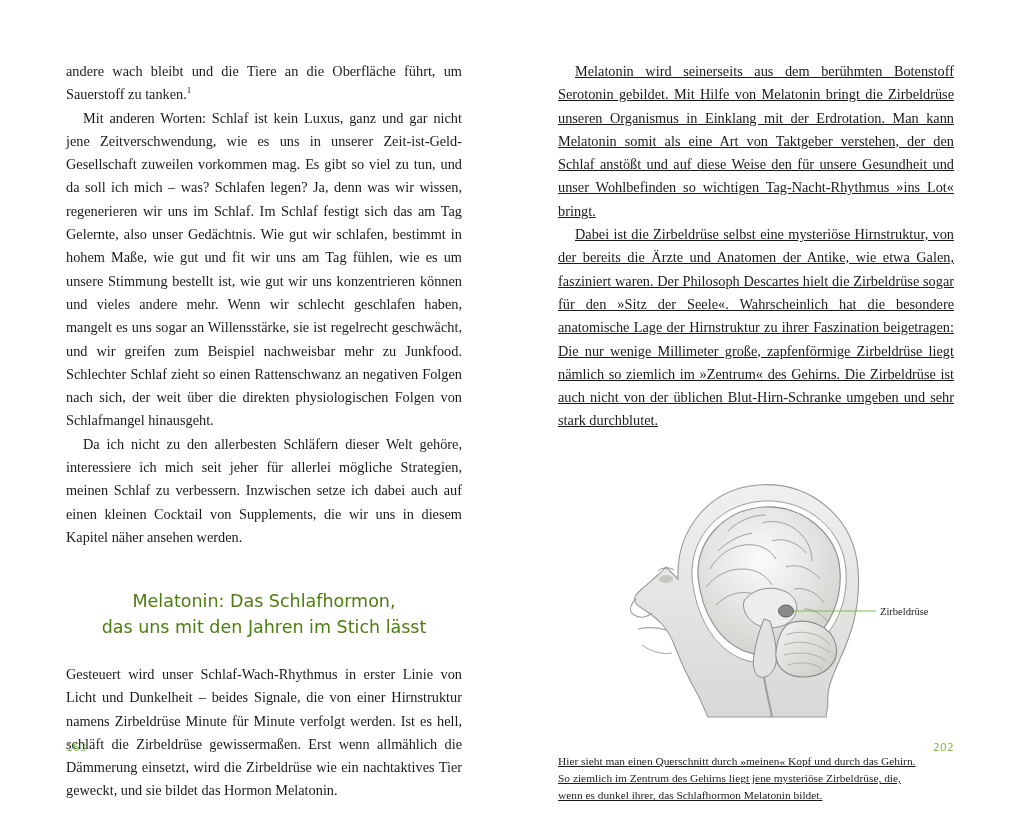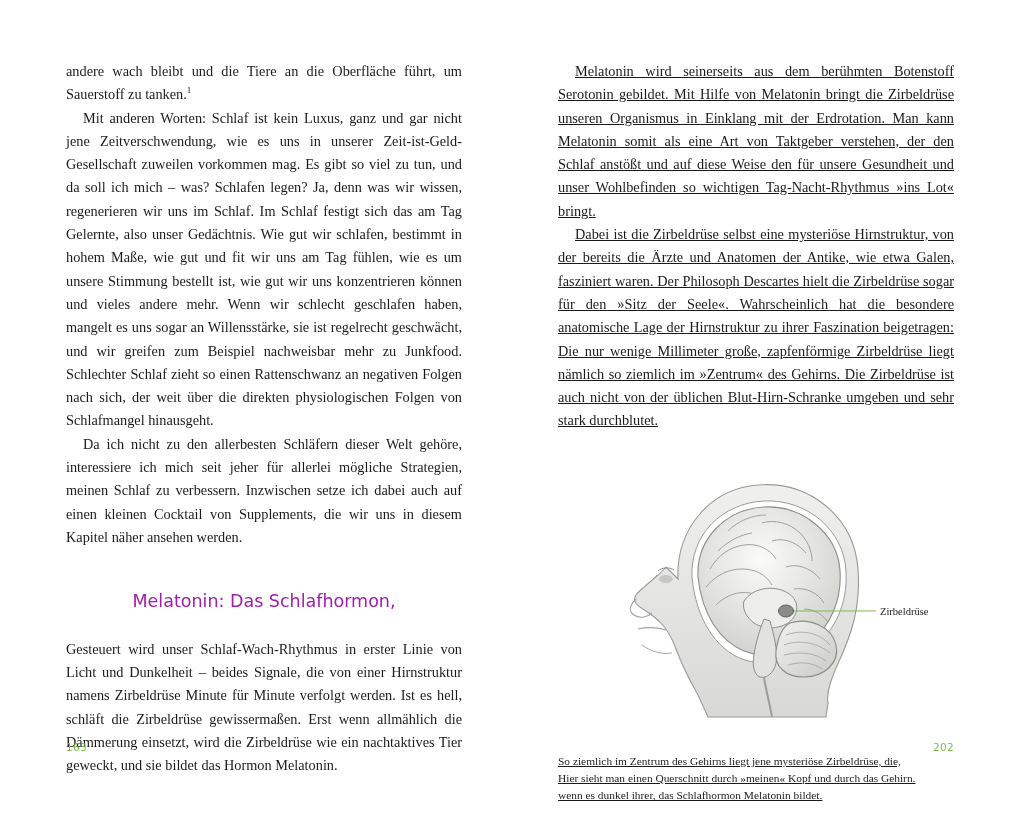--- a/index.html
+++ b/index.html
@@ -49,21 +49,21 @@
   p.body + p.body {
     text-indent: 17px;
   }
   sup {
     font-size: 9px;
     vertical-align: super;
     line-height: 0;
   }
   h2.section-title {
     font-family: "DejaVu Sans", sans-serif;
-    color: #a21caf;
+    color: #4d7c0f;
     font-size: 17.5px;
     font-weight: 400;
     line-height: 1.45;
     text-align: center;
     margin: 0;
     padding: 0;
   }
   .title-block {
     margin-top: 40px;
     margin-bottom: 23px;
@@ -109,20 +109,21 @@
   <div class="page page-left">
 
     <p class="body"><span>andere wach bleibt und die Tiere an die Oberfläche führt, um Sauerstoff zu tanken.</span><sup>1</sup></p>
 
     <p class="body"><span>Mit anderen Worten: Schlaf ist kein Luxus, ganz und gar nicht jene Zeitverschwendung, wie es uns in unserer Zeit-ist-Geld-Gesellschaft zuweilen vorkommen mag. Es gibt so viel zu tun, und da soll ich mich – was? Schlafen legen? Ja, denn was wir wissen, regenerieren wir uns im Schlaf. Im Schlaf festigt sich das am Tag Gelernte, also unser Gedächtnis. Wie gut wir schlafen, bestimmt in hohem Maße, wie gut und fit wir uns am Tag fühlen, wie es um unsere Stimmung bestellt ist, wie gut wir uns konzentrieren können und vieles andere mehr. Wenn wir schlecht geschlafen haben, mangelt es uns sogar an Willensstärke, sie ist regelrecht geschwächt, und wir greifen zum Beispiel nachweisbar mehr zu Junkfood. Schlechter Schlaf zieht so einen Rattenschwanz an negativen Folgen nach sich, der weit über die direkten physiologischen Folgen von Schlafmangel hinausgeht.</span></p>
 
     <p class="body"><span>Da ich nicht zu den allerbesten Schläfern dieser Welt gehöre, interessiere ich mich seit jeher für allerlei mögliche Strategien, meinen Schlaf zu verbessern. Inzwischen setze ich dabei auch auf einen kleinen Cocktail von Supplements, die wir uns in diesem Kapitel näher ansehen werden.</span></p>
 
     <div class="title-block">
       <h2 class="section-title">Melatonin: Das Schlafhormon,</h2>
+      <h2 class="section-title">das uns mit den Jahren im Stich lässt</h2>
     </div>
 
     <p class="body">Gesteuert wird unser Schlaf-Wach-Rhythmus in erster Linie von Licht und Dunkelheit – beides Signale, die von einer Hirnstruktur namens Zirbeldrüse Minute für Minute verfolgt werden. Ist es hell, schläft die Zirbeldrüse gewissermaßen. Erst wenn allmählich die Dämmerung einsetzt, wird die Zirbeldrüse wie ein nachtaktives Tier geweckt, und sie bildet das Hormon Melatonin.</p>
 
     <div class="folio folio-left">163</div>
   </div>
 
   <div class="page page-right">
 
     <p class="body" style="text-indent:17px">Melatonin wird seinerseits aus dem berühmten Botenstoff Serotonin gebildet. Mit Hilfe von Melatonin bringt die Zirbeldrüse unseren Organismus in Einklang mit der Erdrotation. Man kann Melatonin somit als eine Art von Taktgeber verstehen, der den Schlaf anstößt und auf diese Weise den für unsere Gesundheit und unser Wohlbefinden so wichtigen Tag-Nacht-Rhythmus »ins Lot« bringt.</p>
@@ -197,20 +198,20 @@
         </g>
 
         <path d="M206,218 C208,232 212,246 214,258" fill="none" stroke="#9d9d9b" stroke-width="2"></path>
 
         <line x1="236" y1="152" x2="318" y2="152" stroke="#7bbf4a" stroke-width="1"></line>
         <text class="callout-label" x="322" y="156">Zirbeldrüse</text>
       </svg>
     </div>
 
     <div class="caption">
+      <div>Hier sieht man einen Querschnitt durch »meinen« Kopf und durch das Gehirn.</div>
       <div>So ziemlich im Zentrum des Gehirns liegt jene mysteriöse Zirbeldrüse, die,</div>
-      <div>Hier sieht man einen Querschnitt durch »meinen« Kopf und durch das Gehirn.</div>
       <div>wenn es dunkel ihrer, das Schlafhormon Melatonin bildet.</div>
     </div>
 
     <div class="folio folio-right">202</div>
   </div>
 </div>
 
 </body></html>

